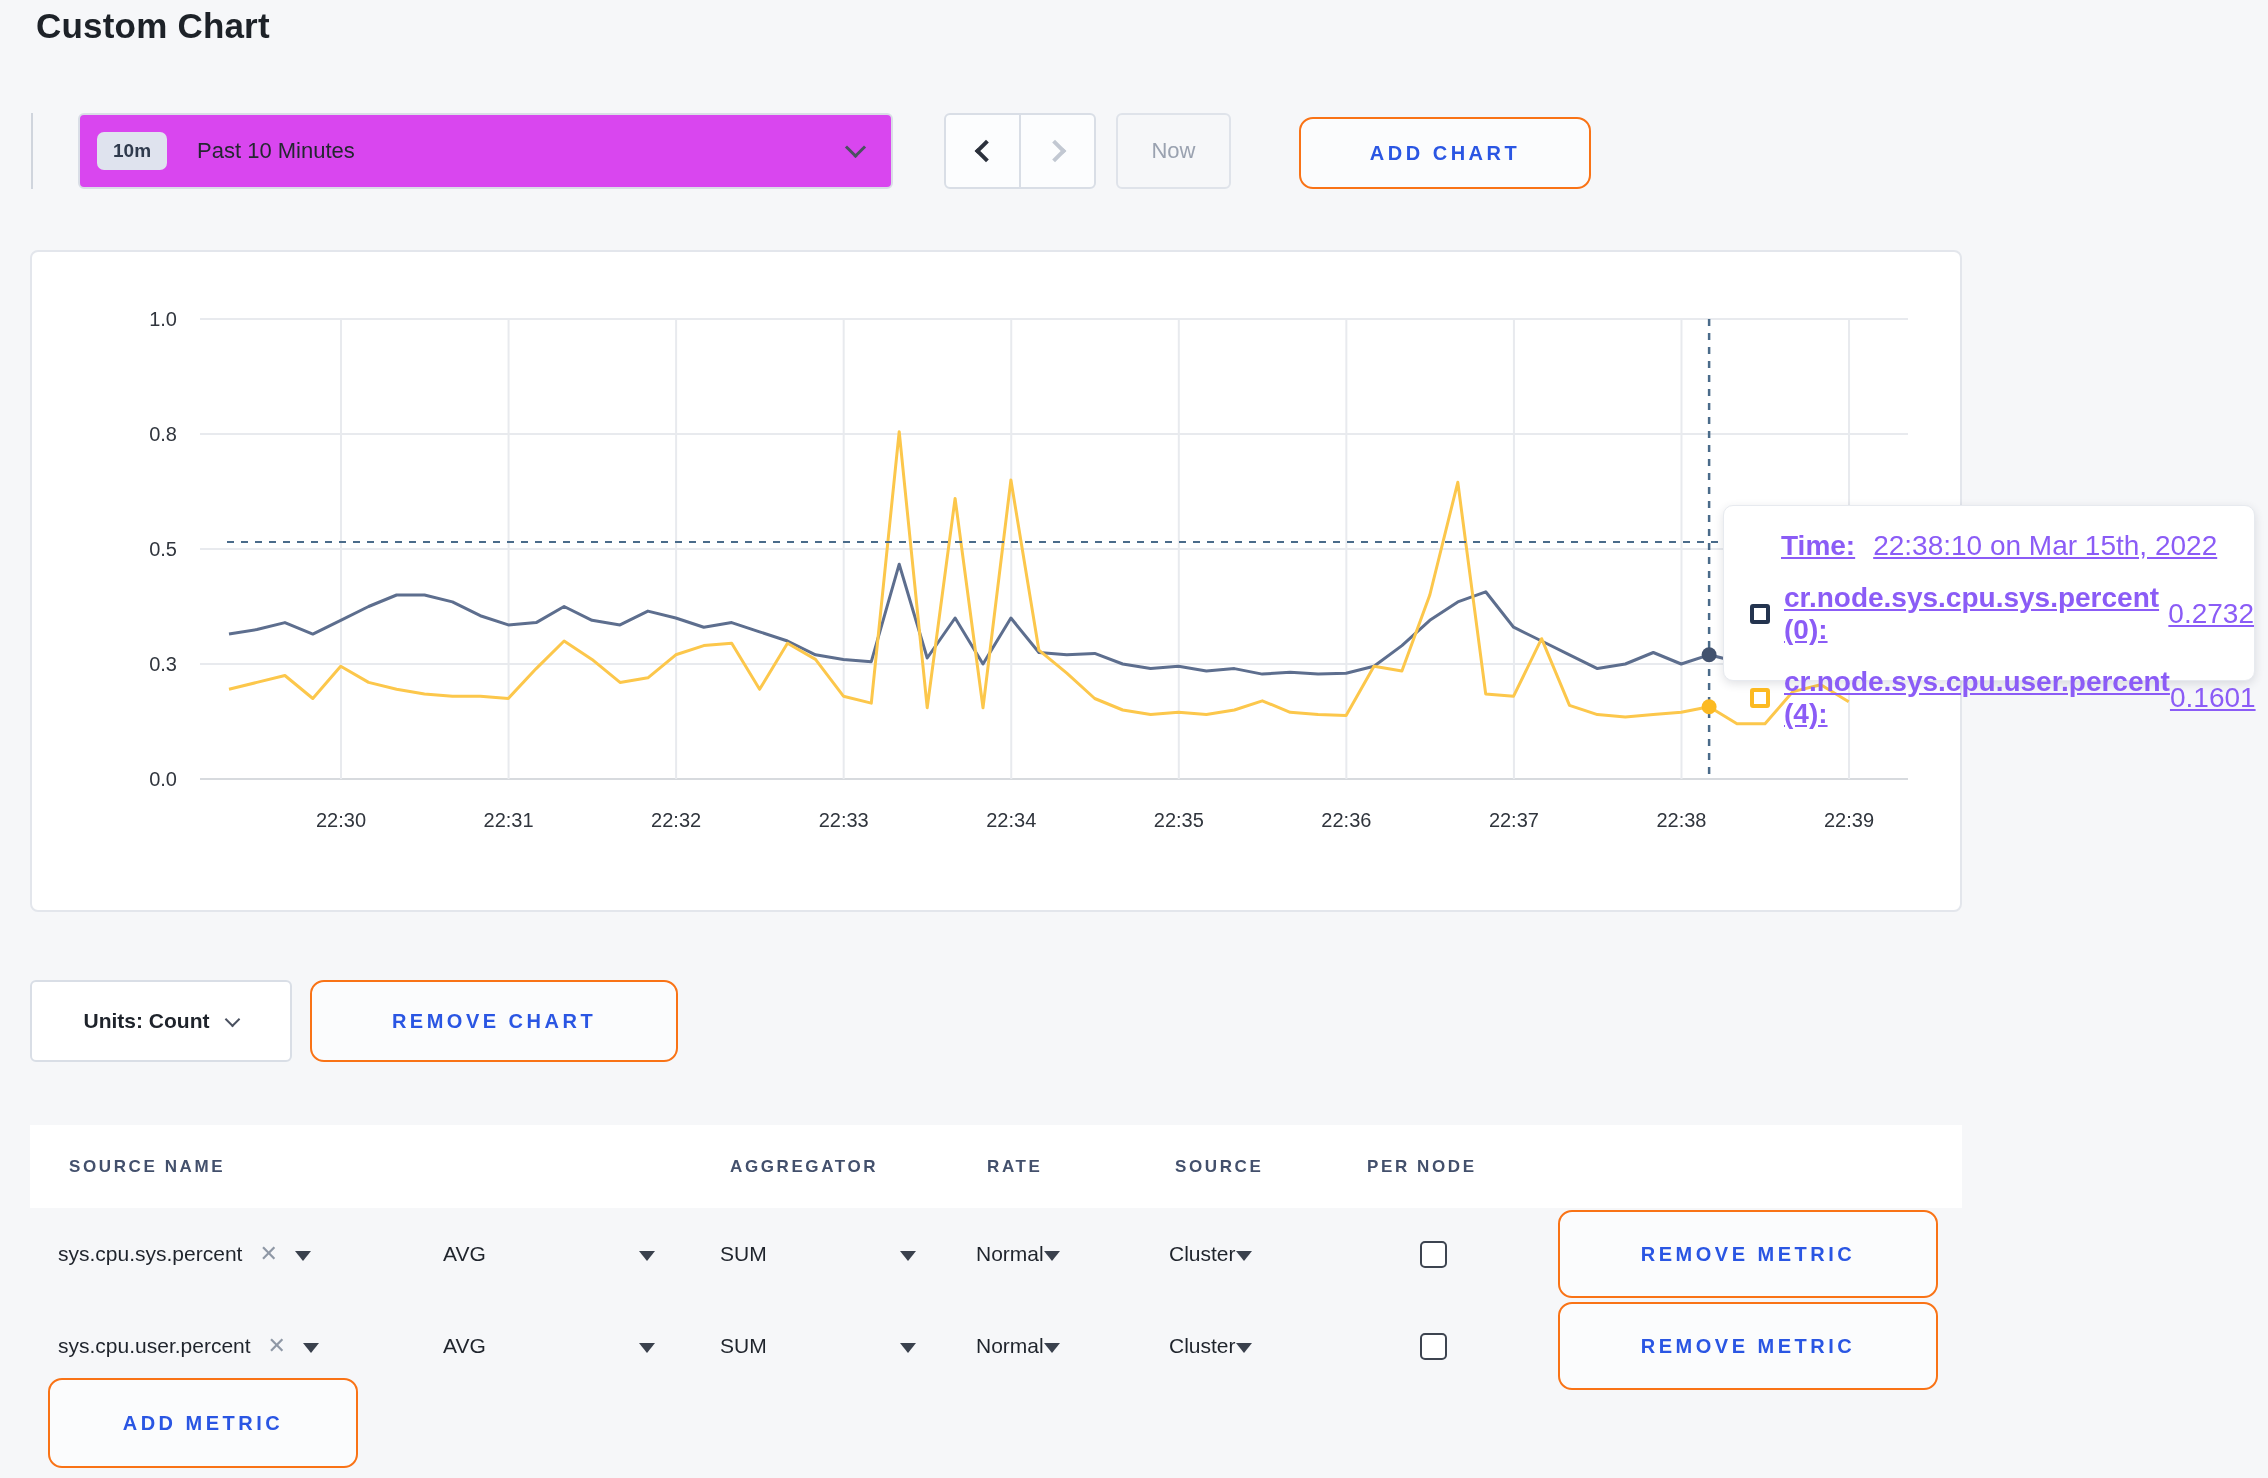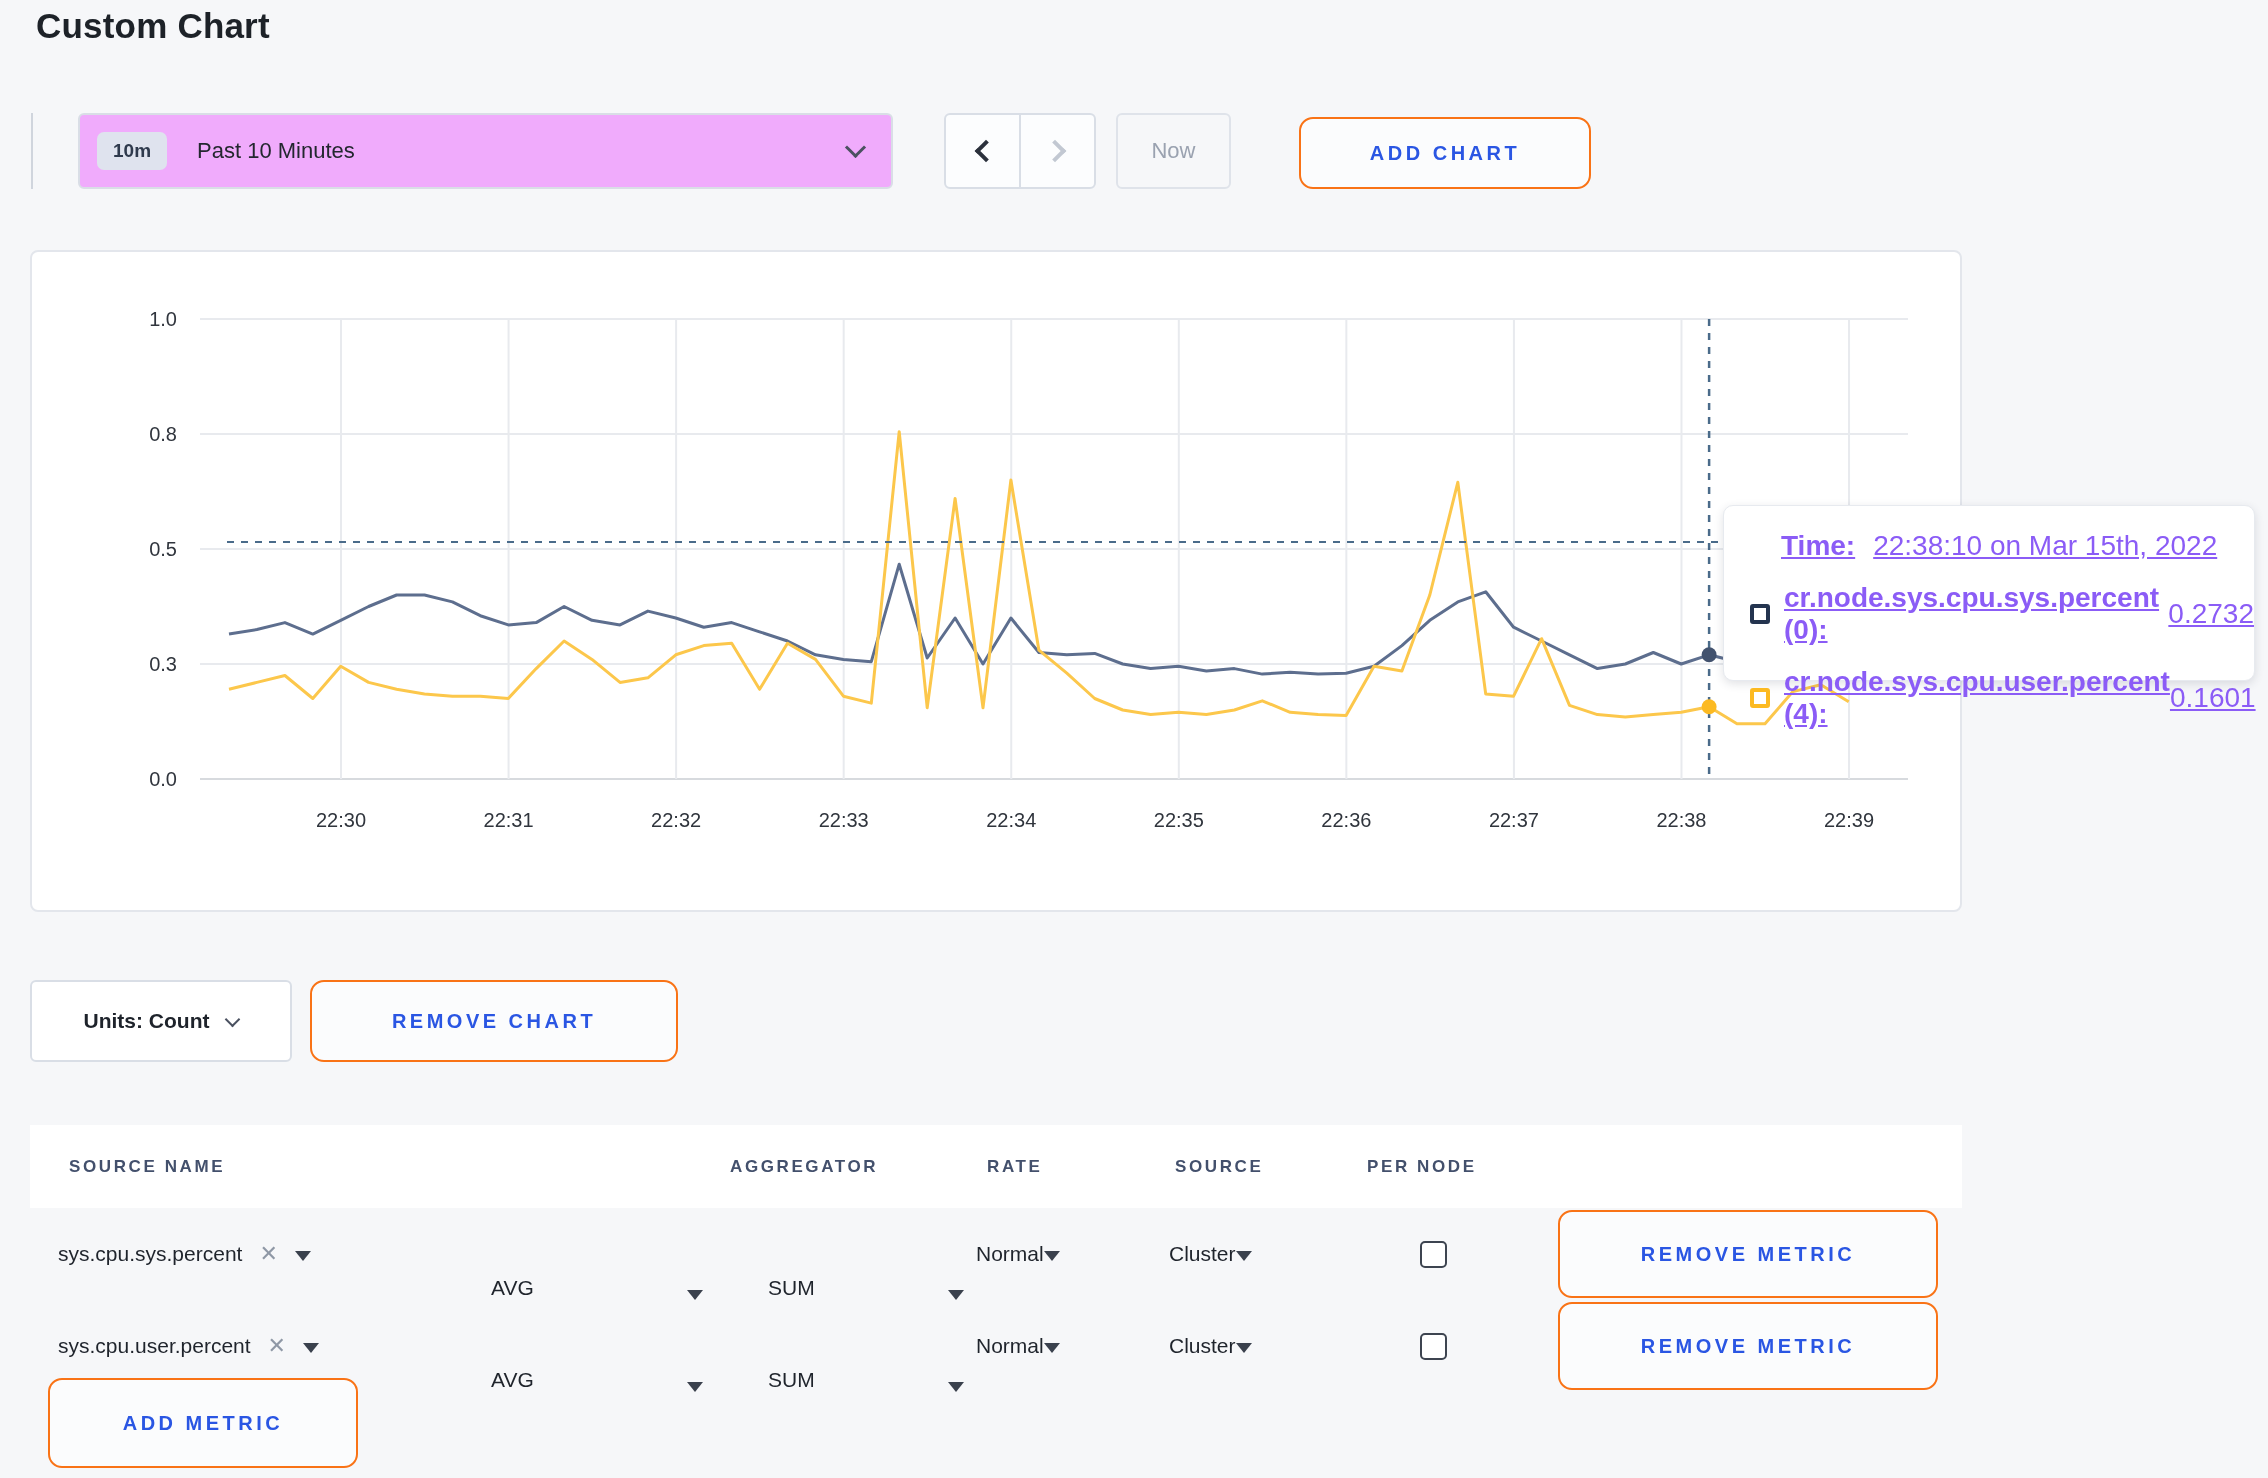--- a/index.html
+++ b/index.html
@@ -17,21 +17,21 @@
   #page-title {
     left:36px; top:6px;
     font-size:35px; font-weight:700; color:#1d2228; letter-spacing:.2px;
   }
 
   
   #toolbar-divider { left:31px; top:113px; width:2px; height:76px; background:#d0d5dd; }
 
   #time-range-select {
     left:78px; top:113px; width:815px; height:76px;
-    background:#f0abfc; border:2px solid #d9dee6; border-radius:6px;
+    background:#d946ef; border:2px solid #d9dee6; border-radius:6px;
     display:flex; align-items:center; cursor:pointer;
   }
   #time-range-badge {
     margin-left:17px; padding:8px 16px;
     background:#dfe3ee; border-radius:7px;
     font-size:19px; font-weight:700; color:#2f3a4d;
   }
   #time-range-label { margin-left:30px; font-size:22px; color:#23272f; }
   .chev-down {
     width:15px; height:15px;
@@ -119,21 +119,21 @@
   }
   .metric-row { left:30px; width:1932px; height:92px; }
   .cell { position:absolute; top:0; height:92px; display:flex; align-items:center; }
   .metric-name-cell { left:28px; gap:17px; cursor:pointer; }
   .row-text { font-size:21px; color:#1f242c; white-space:nowrap; }
   .clear-icon { font-size:22px; color:#8f98a6; cursor:pointer; line-height:1; }
   .caret {
     width:0; height:0; border-left:8px solid transparent; border-right:8px solid transparent;
     border-top:10px solid #3a414d; margin-top:3px;
   }
-  .dd-between { display:flex; align-items:flex-end; justify-content:space-between; cursor:pointer;margin-left:48px; }
+  .dd-between { display:flex; align-items:center; justify-content:space-between; cursor:pointer; }
   .dd-inline { display:flex; align-items:center; gap:0; cursor:pointer; }
   .checkbox {
     width:27px; height:27px; background:#fff;
     border:2.5px solid #3d4450; border-radius:5px; cursor:pointer;
   }
   .row-btn { position:absolute; left:1528px; top:2px; width:380px; height:88px; }
   #add-metric-button { left:48px; top:1378px; width:310px; height:90px; }
 </style>
 </head>
 <body>

